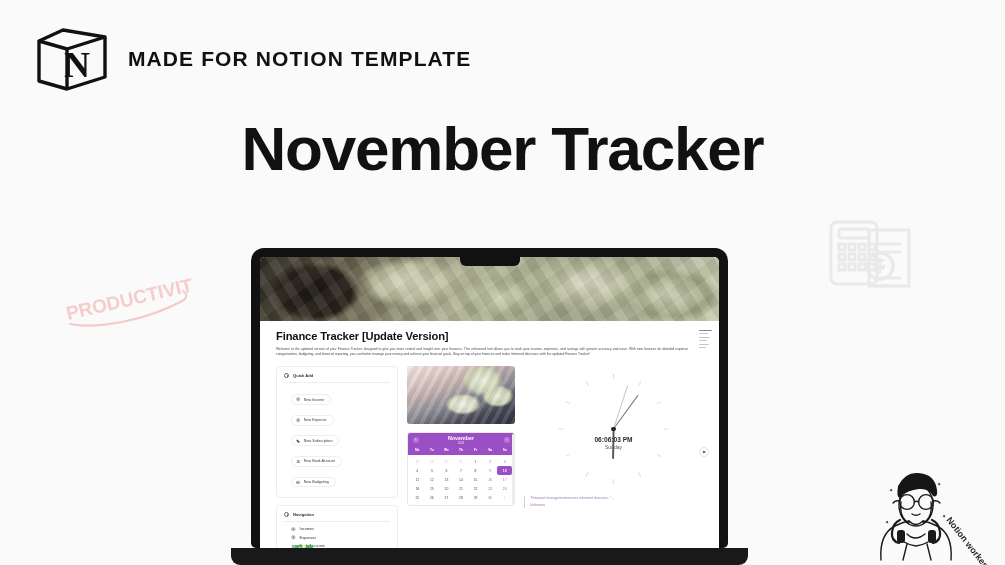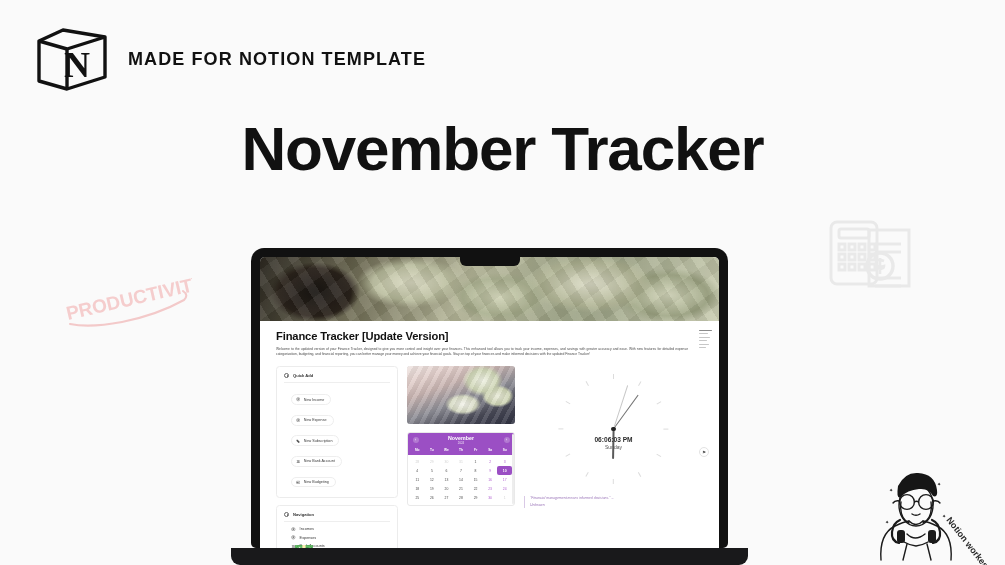--- a/index.html
+++ b/index.html
@@ -8,21 +8,21 @@
     overflow: hidden;
     background: #fafafa;
     font-family: "Liberation Sans", sans-serif;
   }
   .page { position: relative; width: 1005px; height: 565px; background: #fafafa; }
 
   
   .brand { position: absolute; left: 33px; top: 25px; display: flex; align-items: center; gap: 17px; }
   .notion-mark { width: 78px; height: 68px; }
   .brand-text {
-    font-size: 18px; font-weight: 700; letter-spacing: 1.1px;
+    font-size: 21px; font-weight: 700; letter-spacing: 1.1px;
     color: #111; font-family: "Liberation Sans", sans-serif;
   }
 
   
   .main-title {
     position: absolute; left: 0; right: 0; top: 113px;
     text-align: center;
     font-size: 62px; font-weight: 700; letter-spacing: -1.2px;
     color: #111; font-family: "Liberation Sans", sans-serif;
   }

